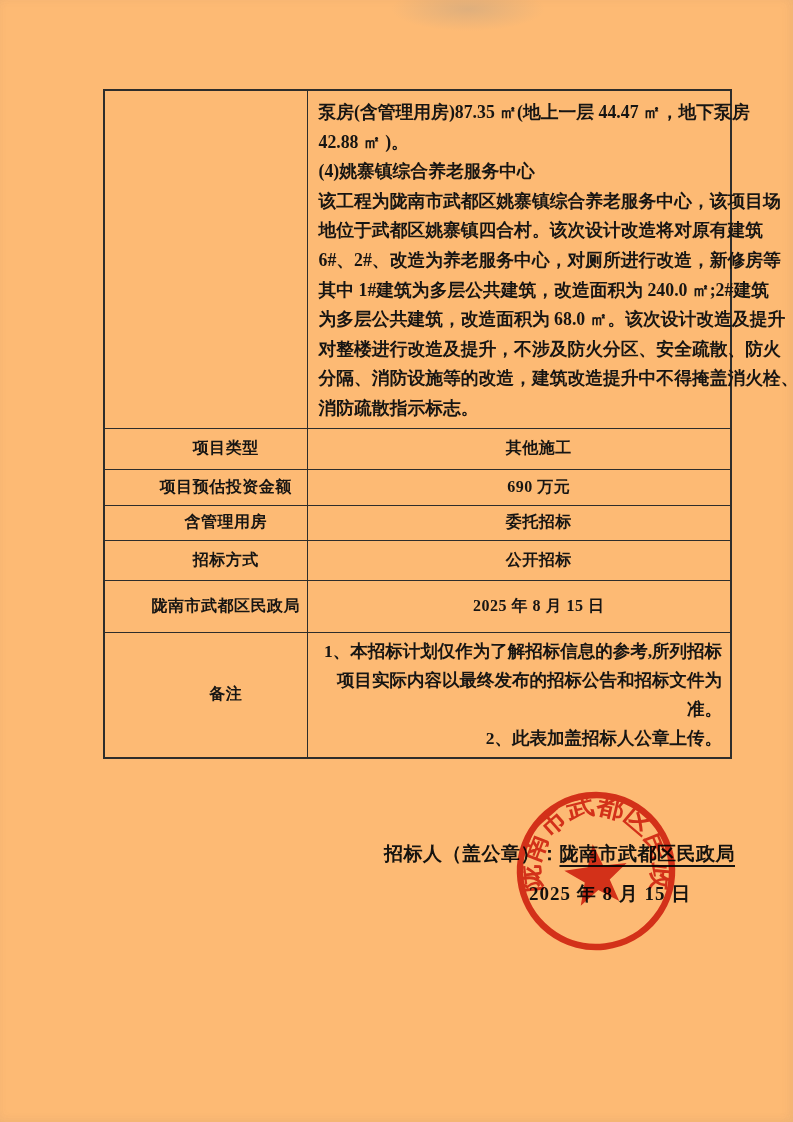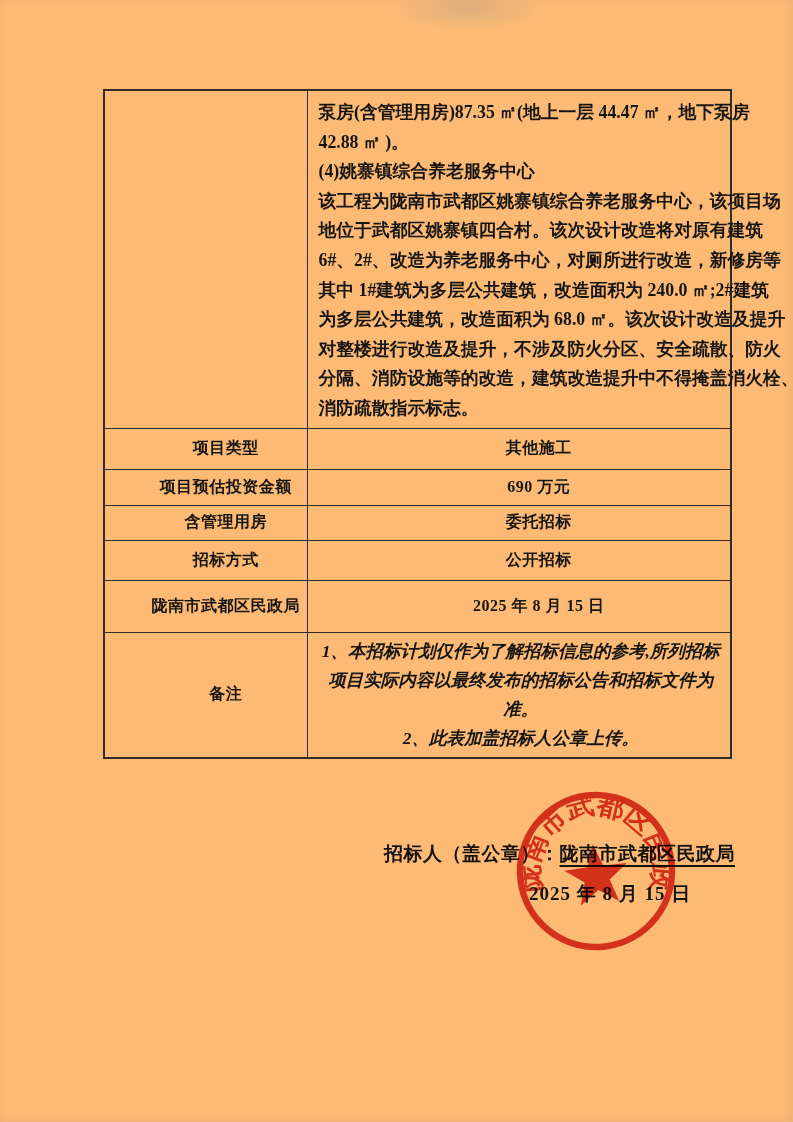--- a/index.html
+++ b/index.html
@@ -46,25 +46,24 @@
   td.desc-cell {
     vertical-align:top;
     text-align:left;
     padding:7px 6px 0 11px;
     line-height:29.6px;
     font-size:17.8px;
   }
   td.desc-cell .text-line { white-space:nowrap; }
   td.remark-cell {
     vertical-align:middle;
-    text-align:center;
+    text-align:right;
     padding:4px 8px 4px 12px;
     line-height:29px;
     font-size:17.5px;
-    font-style:italic;
   }
 
   .signature-line {
     position:absolute; left:384px; top:841px;
     font-size:19px; font-weight:600; letter-spacing:0.5px;
     white-space:nowrap;
     color:#15130f;
   }
   .signature-line .tenderer-name {
     text-decoration:underline;

